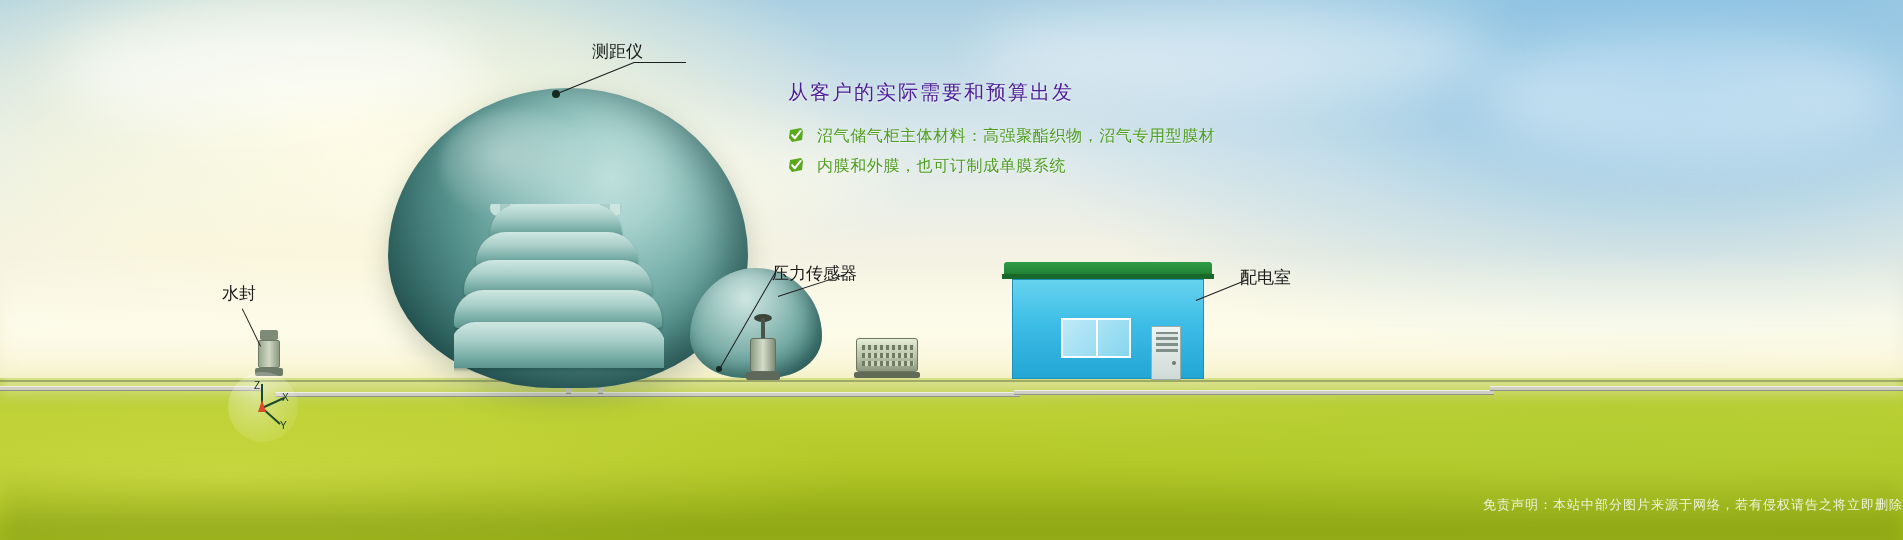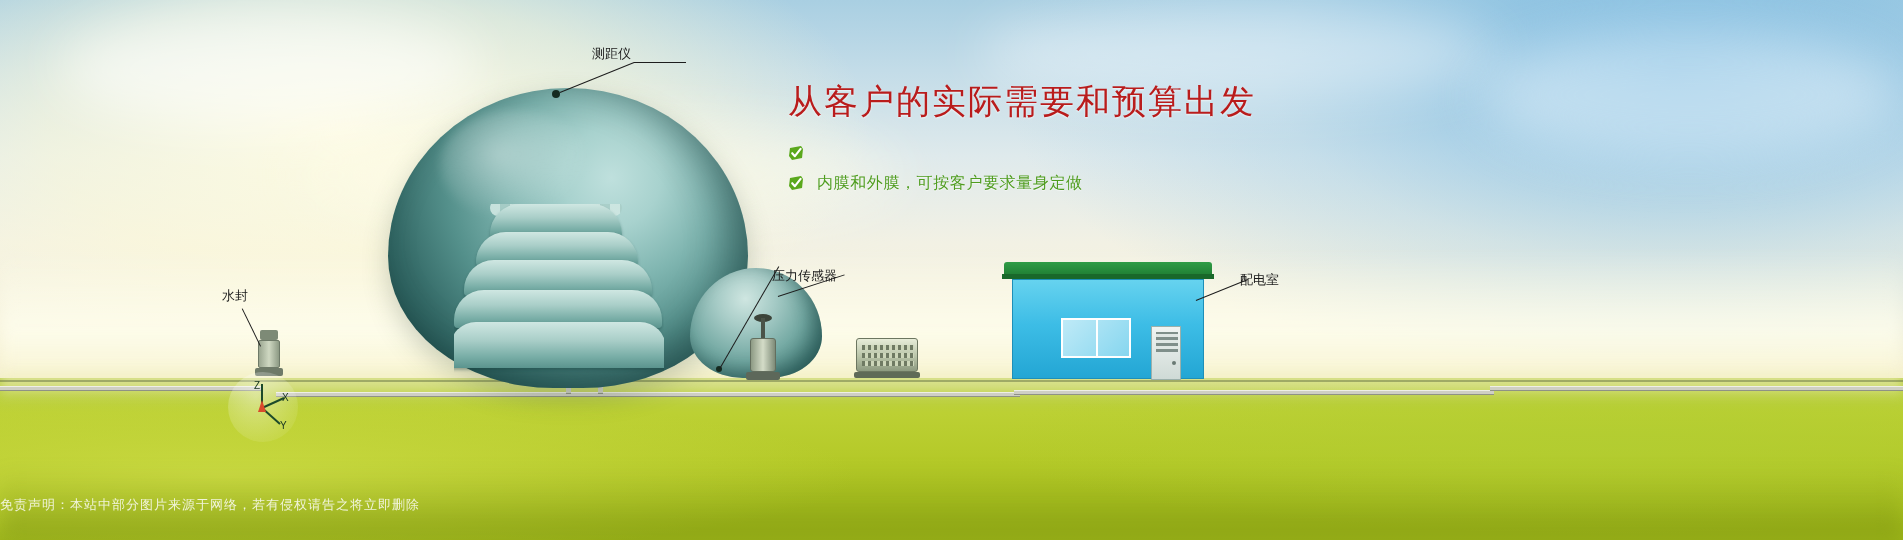--- a/index.html
+++ b/index.html
@@ -120,48 +120,48 @@
   .door-g{ position:absolute; left:4px; top:5px; width:22px; height:20px;
       background:repeating-linear-gradient(0deg,#7f8f8a 0 3px,#dfe7e4 3px 6px); }
   .door-k{ position:absolute; left:20px; top:34px; width:4px; height:4px; background:#6a7a74; border-radius:50%;}
 
   
   .axis { position:absolute; left:228px; top:372px; width:70px; height:70px; border-radius:50%;
      background:radial-gradient(circle at 40% 35%, rgba(255,255,255,.40), rgba(255,255,255,.10) 70%, rgba(255,255,255,0));
   }
 
   
-  .callout { position:absolute; color:#1a1a1a; font-size:13px; line-height:1;
+  .callout { position:absolute; color:#1a1a1a; font-size:17px; line-height:1;
      font-family:"DejaVu Sans","Liberation Sans",sans-serif; white-space:nowrap; }
   .leader { position:absolute; background:#1d1d1d; height:1.4px; transform-origin:0 50%; }
   .dot { position:absolute; width:8px; height:8px; border-radius:50%; background:#152a20; }
 
   
   .panel { position:absolute; left:788px; top:80px; width:560px; }
   .kicker {
-    font-size:34px; color:#b91c1c; letter-spacing:2px; font-weight:400;
+    font-size:20px; color:#4c1d95; letter-spacing:2px; font-weight:400;
     font-family:"DejaVu Sans","Liberation Sans",sans-serif; line-height:1.25;
     text-shadow:0 1px 2px rgba(255,255,255,.7);
   }
   .headline {
     margin-top:8px; font-size:41px; font-weight:bold; color:#111; letter-spacing:1px;
     font-family:"DejaVu Sans","Liberation Sans",sans-serif; line-height:1.18;
     text-shadow:0 1px 3px rgba(255,255,255,.55);
   }
   .bullets { margin-top:22px; }
   .bullet { display:flex; align-items:center; gap:12px; margin-bottom:13px; }
   .chk { width:17px; height:17px; flex:0 0 17px; position:relative; }
   .chk svg { display:block; }
   .btxt { font-size:16px; color:#4f9d1f; letter-spacing:.6px; line-height:1;
      font-family:"DejaVu Sans","Liberation Sans",sans-serif;
      text-shadow:0 1px 1px rgba(255,255,255,.6); }
 
   
   .disclaimer {
-    position:absolute; left:0; top:496px; width:100%; text-align:left;
+    position:absolute; left:0; top:496px; width:100%; text-align:right;
     font-size:13px; color:rgba(255,255,255,.82); letter-spacing:1px;
     font-family:"DejaVu Sans","Liberation Sans",sans-serif;
   }
 </style>
 </head>
 <body>
 
 <div id="banner">
 
   <div class="sky"></div>
@@ -263,30 +263,31 @@
 
     <div class="bullets">
 
       <div class="bullet">
         <span class="chk">
           <svg width="17" height="17" viewBox="0 0 17 17">
             <path d="M2 3 L13 1 L15 4 L14 13 L4 15 L1 11 Z" fill="#5aa81c"></path>
             <path d="M4.2 8.2 L6.9 11.2 L12.6 3.8" stroke="#ffffff" stroke-width="2.1" fill="none" stroke-linecap="round" stroke-linejoin="round"></path>
           </svg>
         </span>
+        <span class="btxt">沼气储气柜主体材料：高强聚酯织物，沼气专用型膜材</span>
       </div>
 
       <div class="bullet">
         <span class="chk">
           <svg width="17" height="17" viewBox="0 0 17 17">
             <path d="M2 3 L13 1 L15 4 L14 13 L4 15 L1 11 Z" fill="#5aa81c"></path>
             <path d="M4.2 8.2 L6.9 11.2 L12.6 3.8" stroke="#ffffff" stroke-width="2.1" fill="none" stroke-linecap="round" stroke-linejoin="round"></path>
           </svg>
         </span>
-        <span class="btxt">内膜和外膜，可按客户要求量身定做</span>
+        <span class="btxt">内膜和外膜，也可订制成单膜系统</span>
       </div>
 
 
     </div>
   </div>
 
   <div class="disclaimer">免责声明：本站中部分图片来源于网络，若有侵权请告之将立即删除</div>
 
 </div>
 

